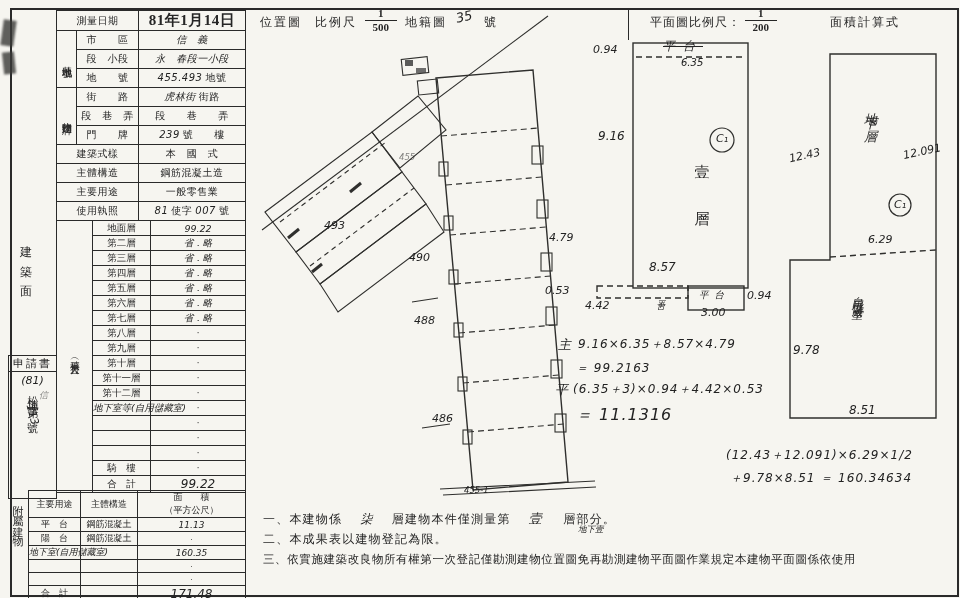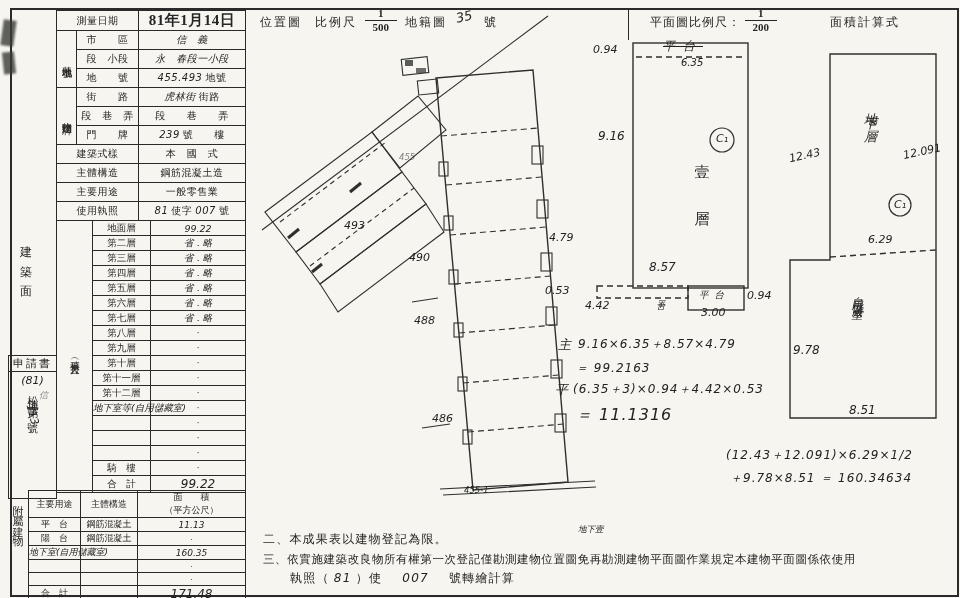--- a/index.html
+++ b/index.html
@@ -295,21 +295,21 @@
       <rect x="208" y="377" width="9" height="14"></rect>
         <rect x="213" y="430" width="9" height="14"></rect>
       <rect x="152" y="58" width="26" height="16" transform="rotate(-6 165 66)"></rect>
       <rect x="168" y="80" width="20" height="14" transform="rotate(-6 178 87)"></rect>
       <path d="M190,489 L345,481 M193,495 L346,487"></path>
       <path d="M162,302 L188,298 M172,428 L200,424"></path>
       <rect x="155" y="60" width="8" height="6" fill="#333" stroke="none" opacity=".8"></rect>
       <rect x="166" y="68" width="10" height="5" fill="#333" stroke="none" opacity=".7"></rect>
     </g>
   </svg>
-  <div class="t hand" style="left:344px;top:220px">493</div>
+  <div class="t hand" style="left:324px;top:220px">493</div>
   <div class="t hand" style="left:409px;top:252px">490</div>
   <div class="t hand" style="left:414px;top:315px">488</div>
   <div class="t hand" style="left:432px;top:413px">486</div>
   <div class="t hand sm" style="left:464px;top:486px">455-1</div>
   <div class="t hand sm faint" style="left:399px;top:153px">455</div>
 
   <svg style="left:590px;top:35px;width:170px;height:285px" viewBox="0 0 170 285">
     <g stroke="#2f2f2d" fill="none" stroke-width="1.4">
       <rect x="43" y="8" width="115" height="245"></rect>
       <path d="M46,22 H156" stroke-dasharray="6 4"></path>
@@ -351,27 +351,27 @@
 
   <div class="t hand" style="left:558px;top:338px;font-size:13px">主</div>
   <div class="t hand" style="left:578px;top:338px;font-size:12px;letter-spacing:1px">9.16×6.35＋8.57×4.79</div>
   <div class="t hand" style="left:576px;top:362px;font-size:12px;letter-spacing:1px">＝ 99.2163</div>
   <div class="t hand" style="left:555px;top:383px;font-size:13px">平</div>
   <div class="t hand" style="left:573px;top:383px;font-size:12px;letter-spacing:1px">(6.35＋3)×0.94＋4.42×0.53</div>
   <div class="t hand" style="left:576px;top:406px;font-size:16px;letter-spacing:1px">＝ 11.1316</div>
   <div class="t hand" style="left:726px;top:449px;font-size:12px;letter-spacing:1px">(12.43＋12.091)×6.29×1/2</div>
   <div class="t hand" style="left:730px;top:472px;font-size:12px;letter-spacing:1px">＋9.78×8.51 ＝ 160.34634</div>
 
+  <div class="note" style="left:263px;top:510px">
+    <span>一、</span><span>本建物係</span>
+    <span class="hand" style="margin:0 14px">柒</span>
+    <span>層建物本件僅測量第</span>
+    <span class="hand" style="margin:0 16px 0 14px;font-size:13px">壹</span>
+    <span>層部分。</span>
+  </div>
   <div class="t hand sm" style="left:578px;top:525px">地下壹</div>
   <div class="note" style="left:263px;top:552px;font-size:11.5px;letter-spacing:.6px">
     <span>三、</span><span>依實施建築改良物所有權第一次登記僅勘測建物位置圖免再勘測建物平面圖作業規定本建物平面圖係依使用</span>
   </div>
   <div class="note" style="left:263px;top:531px">
     <span>二、</span><span>本成果表以建物登記為限。</span>
   </div>
-  <div class="note" style="left:290px;top:570px">
-    <span>執照（</span>
-    <span class="hand">81</span>
-    <span>）使</span>
-    <span class="hand" style="margin:0 16px">007</span>
-    <span>號轉繪計算</span>
-  </div>
 </div>
 
 </body></html>

